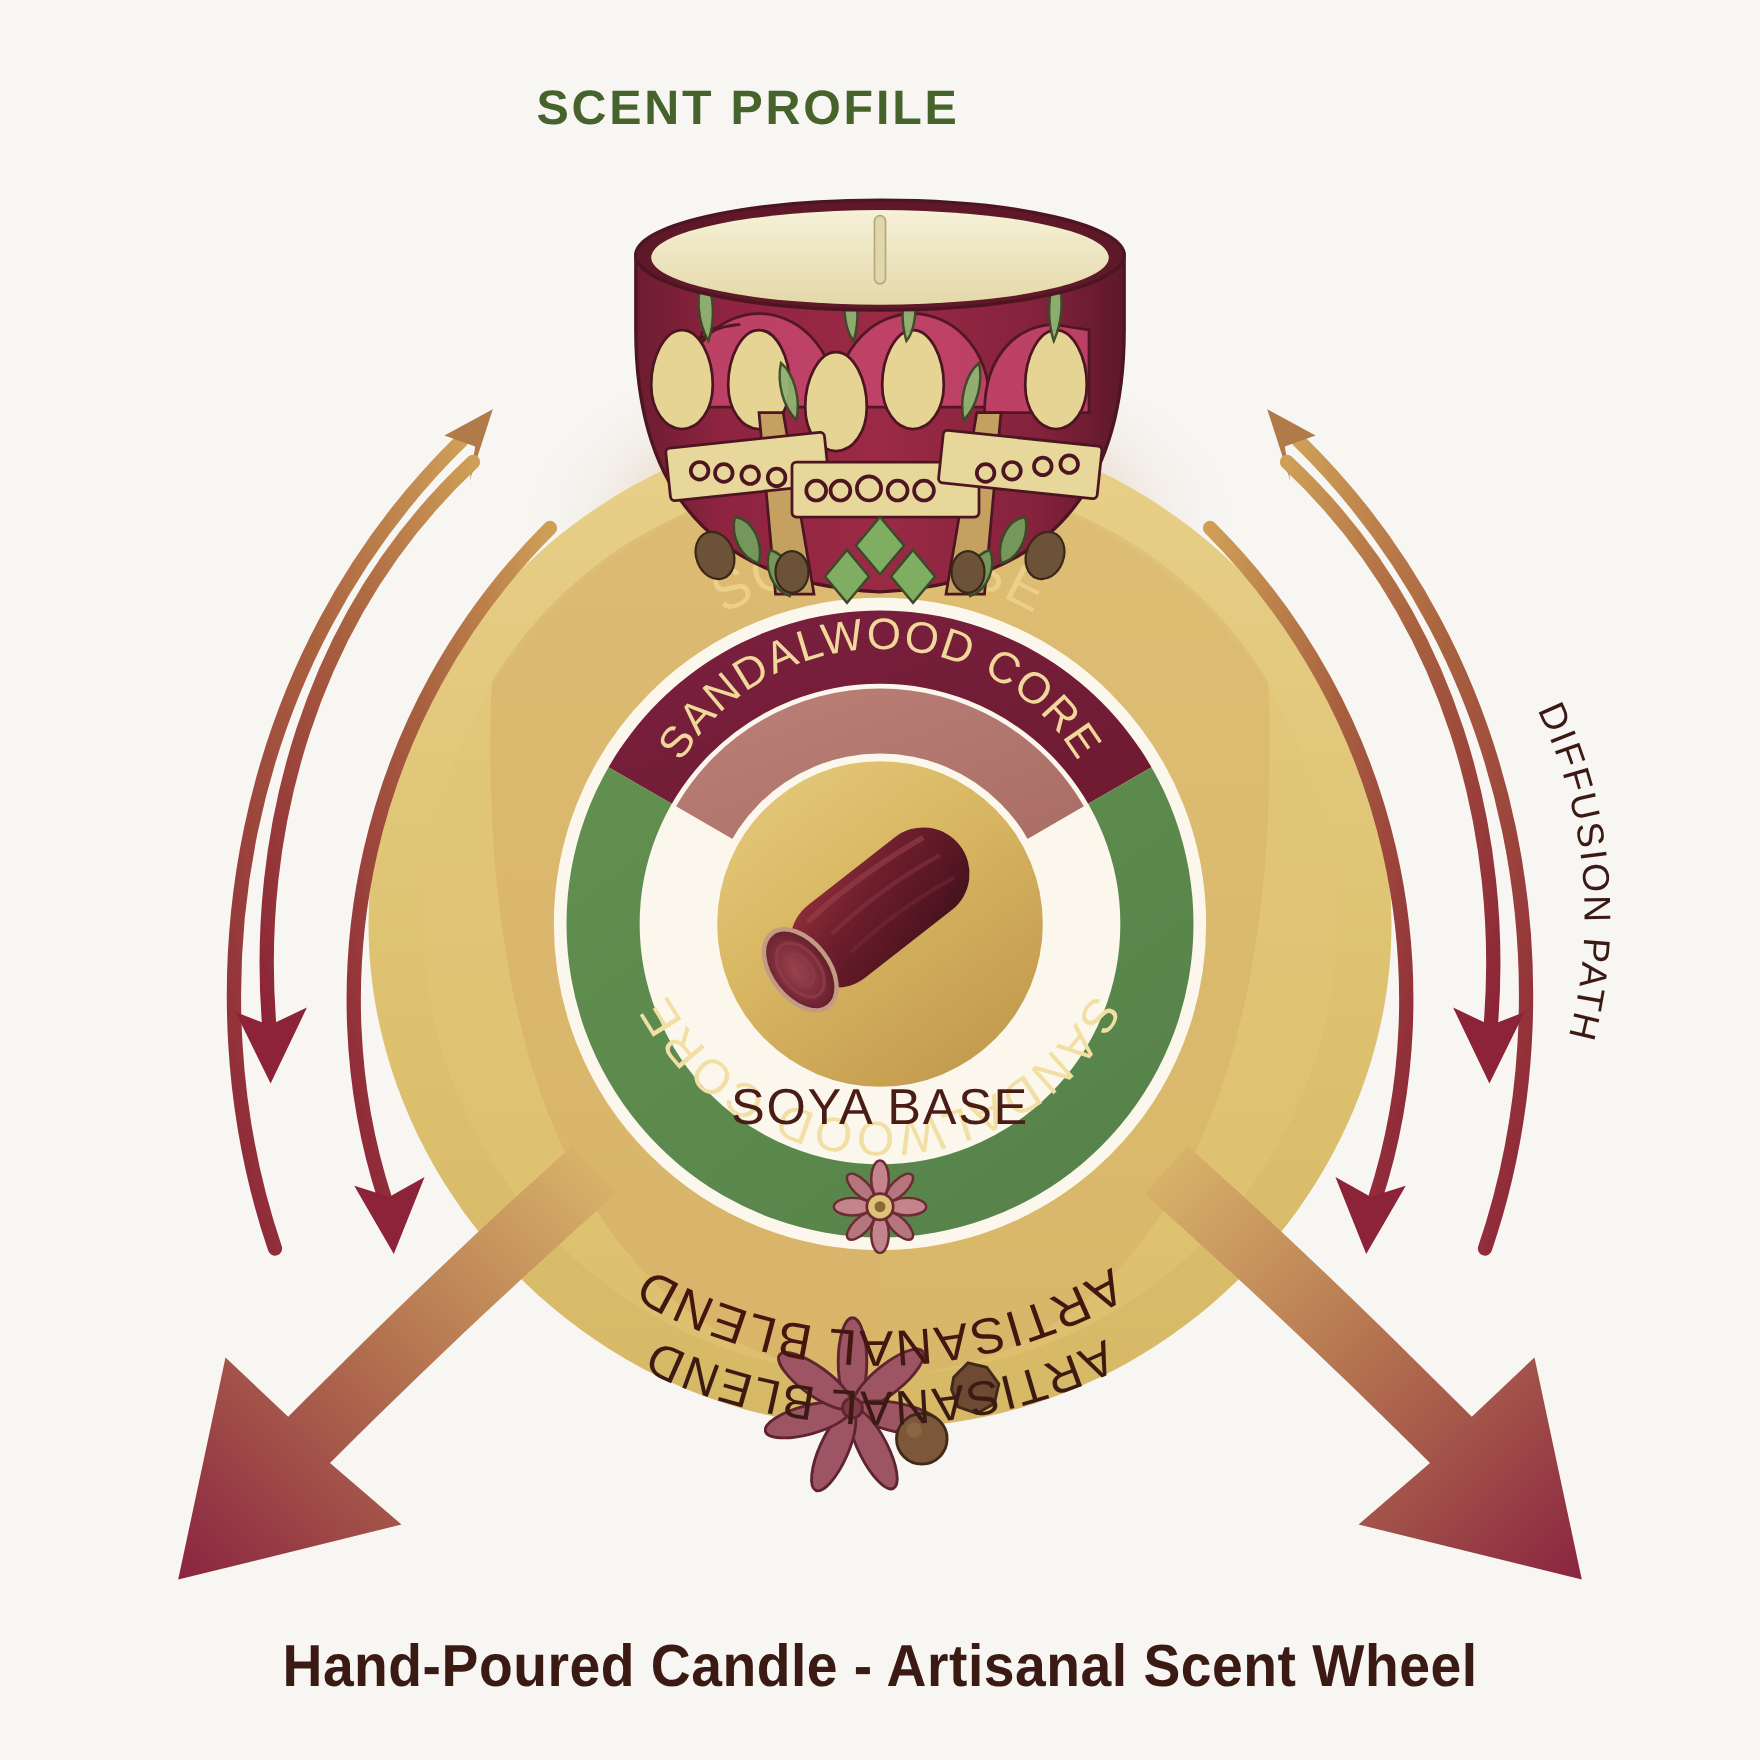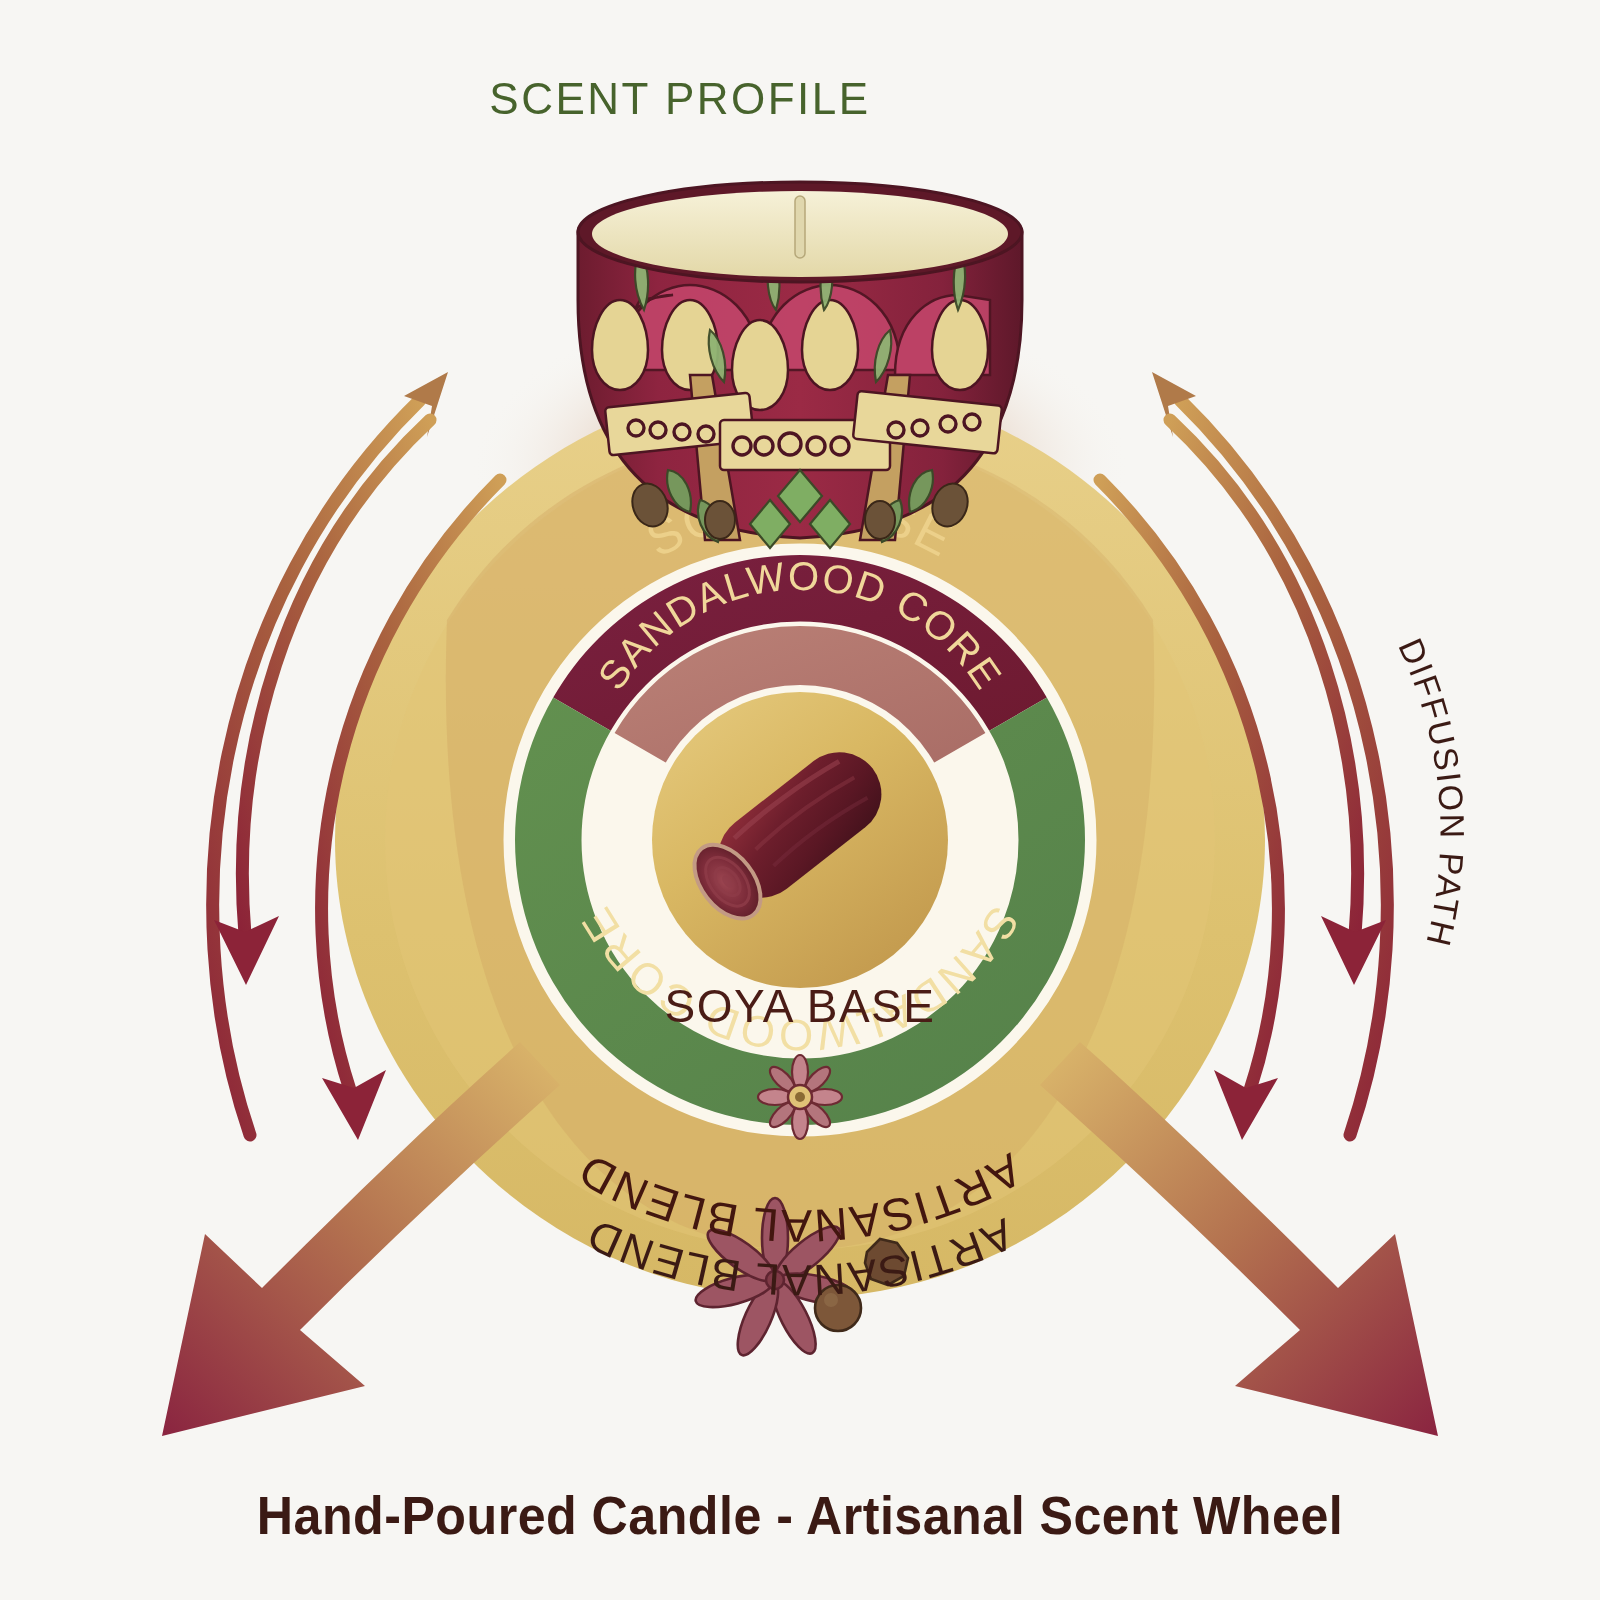--- a/index.html
+++ b/index.html
@@ -6,21 +6,21 @@
   body{
     width:1600px;height:1600px;overflow:hidden;
     background:#f7f6f3;
     font-family:"Liberation Sans", sans-serif;
     position:relative;
   }
   #stage{position:absolute;inset:0;width:1600px;height:1600px;}
   svg#art{position:absolute;left:0;top:0;width:1600px;height:1600px;}
   .ttl{
     position:absolute;left:0;top:74px;width:1360px;text-align:center;
-    font-size:44px;letter-spacing:2.5px;font-weight:400;
+    font-size:44px;letter-spacing:2.5px;font-weight:700;
     color:#47632c;
   }
   .cap{
     position:absolute;left:0;top:1484px;width:1600px;text-align:center;
     font-size:54px;color:#3b1a14;
     font-family:"Liberation Sans Narrow","Liberation Sans",sans-serif;
     font-weight:700;letter-spacing:.5px;
     transform:scaleX(.93);
   }
 </style>

